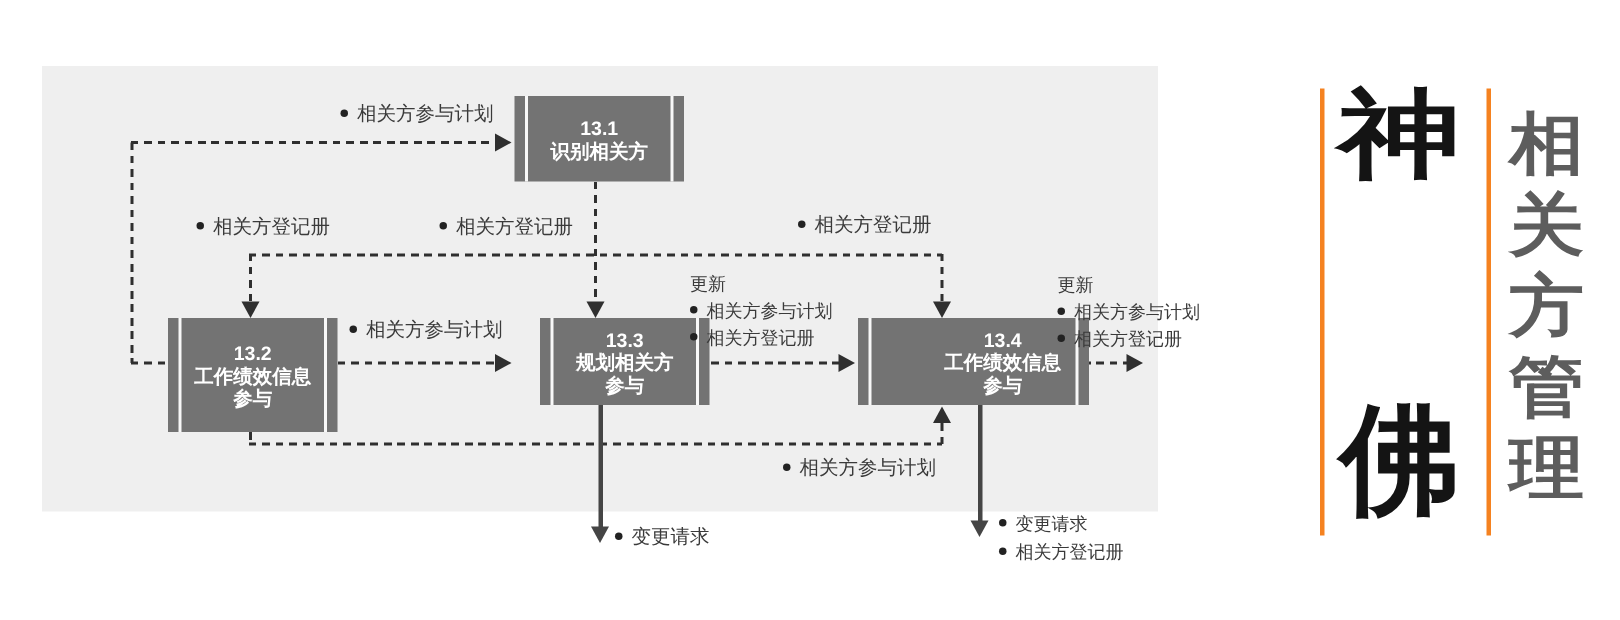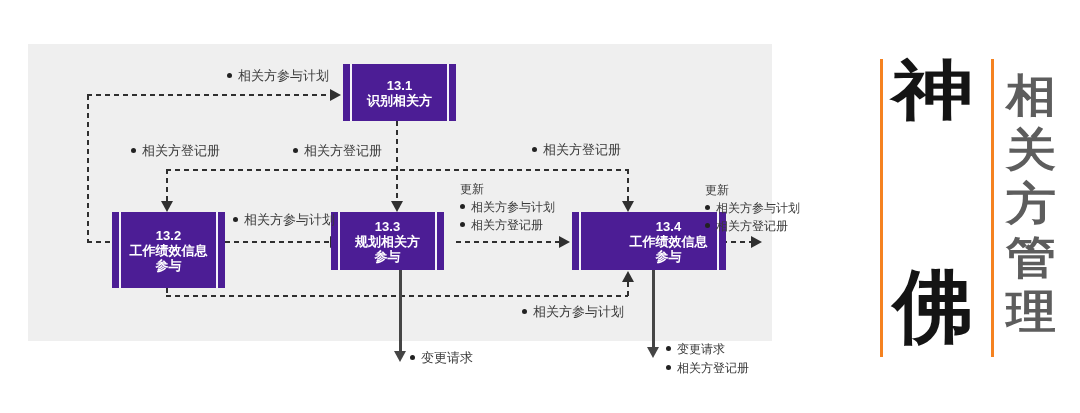--- a/index.html
+++ b/index.html
@@ -1,21 +1,21 @@
 <!DOCTYPE html>
 <html><head>
 <meta charset="utf-8">
 <style>
   html,body{margin:0;padding:0;background:#ffffff;}
   .stage{position:relative;width:1080px;height:413px;background:#ffffff;overflow:hidden;
          font-family:"Liberation Sans","DejaVu Sans",sans-serif;}
   .panel{position:absolute;left:28px;top:44px;width:744px;height:297px;background:#efefef;}
 
   
-  .box{position:absolute;background:#4c1d95;color:#ffffff;display:flex;align-items:center;justify-content:center;}
+  .box{position:absolute;background:#737373;color:#ffffff;display:flex;align-items:center;justify-content:center;}
   .box .stripe{position:absolute;top:0;bottom:0;width:2px;background:rgba(255,255,255,.95);}
   .box .stripe.l{left:7px;} .box .stripe.r{right:7px;}
   .box .btxt{text-align:center;font-size:13px;line-height:15px;font-weight:bold;position:relative;z-index:2;}
 
   
   .hd{position:absolute;height:2px;background:repeating-linear-gradient(90deg,#2f2f2f 0 5px,transparent 5px 9px);}
   .vd{position:absolute;width:2px;background:repeating-linear-gradient(180deg,#2f2f2f 0 5px,transparent 5px 9px);}
   .vs{position:absolute;width:2.5px;background:#454545;}
   .ar{position:absolute;width:0;height:0;border-top:6px solid transparent;border-bottom:6px solid transparent;border-left:11px solid #2f2f2f;}
   .ad{position:absolute;width:0;height:0;border-left:6px solid transparent;border-right:6px solid transparent;border-top:11px solid #2f2f2f;}
@@ -86,21 +86,21 @@
   </div>
   <div class="box" style="left:112px;top:212px;width:113px;height:76px;">
     <div class="stripe l"></div>
     <div class="stripe r"></div>
     <div class="btxt">
       <div>13.2</div>
         <div>工作绩效信息</div>
         <div>参与</div>
     </div>
   </div>
-  <div class="box" style="left:331px;top:212px;width:113px;height:58px;">
+  <div class="box" style="left:360px;top:212px;width:113px;height:58px;">
     <div class="stripe l"></div>
     <div class="stripe r"></div>
     <div class="btxt">
       <div>13.3</div>
         <div>规划相关方</div>
         <div>参与</div>
     </div>
   </div>
   <div class="box" style="left:572px;top:212px;width:115px;height:58px;padding-left:39px;">
     <div class="stripe l"></div>

